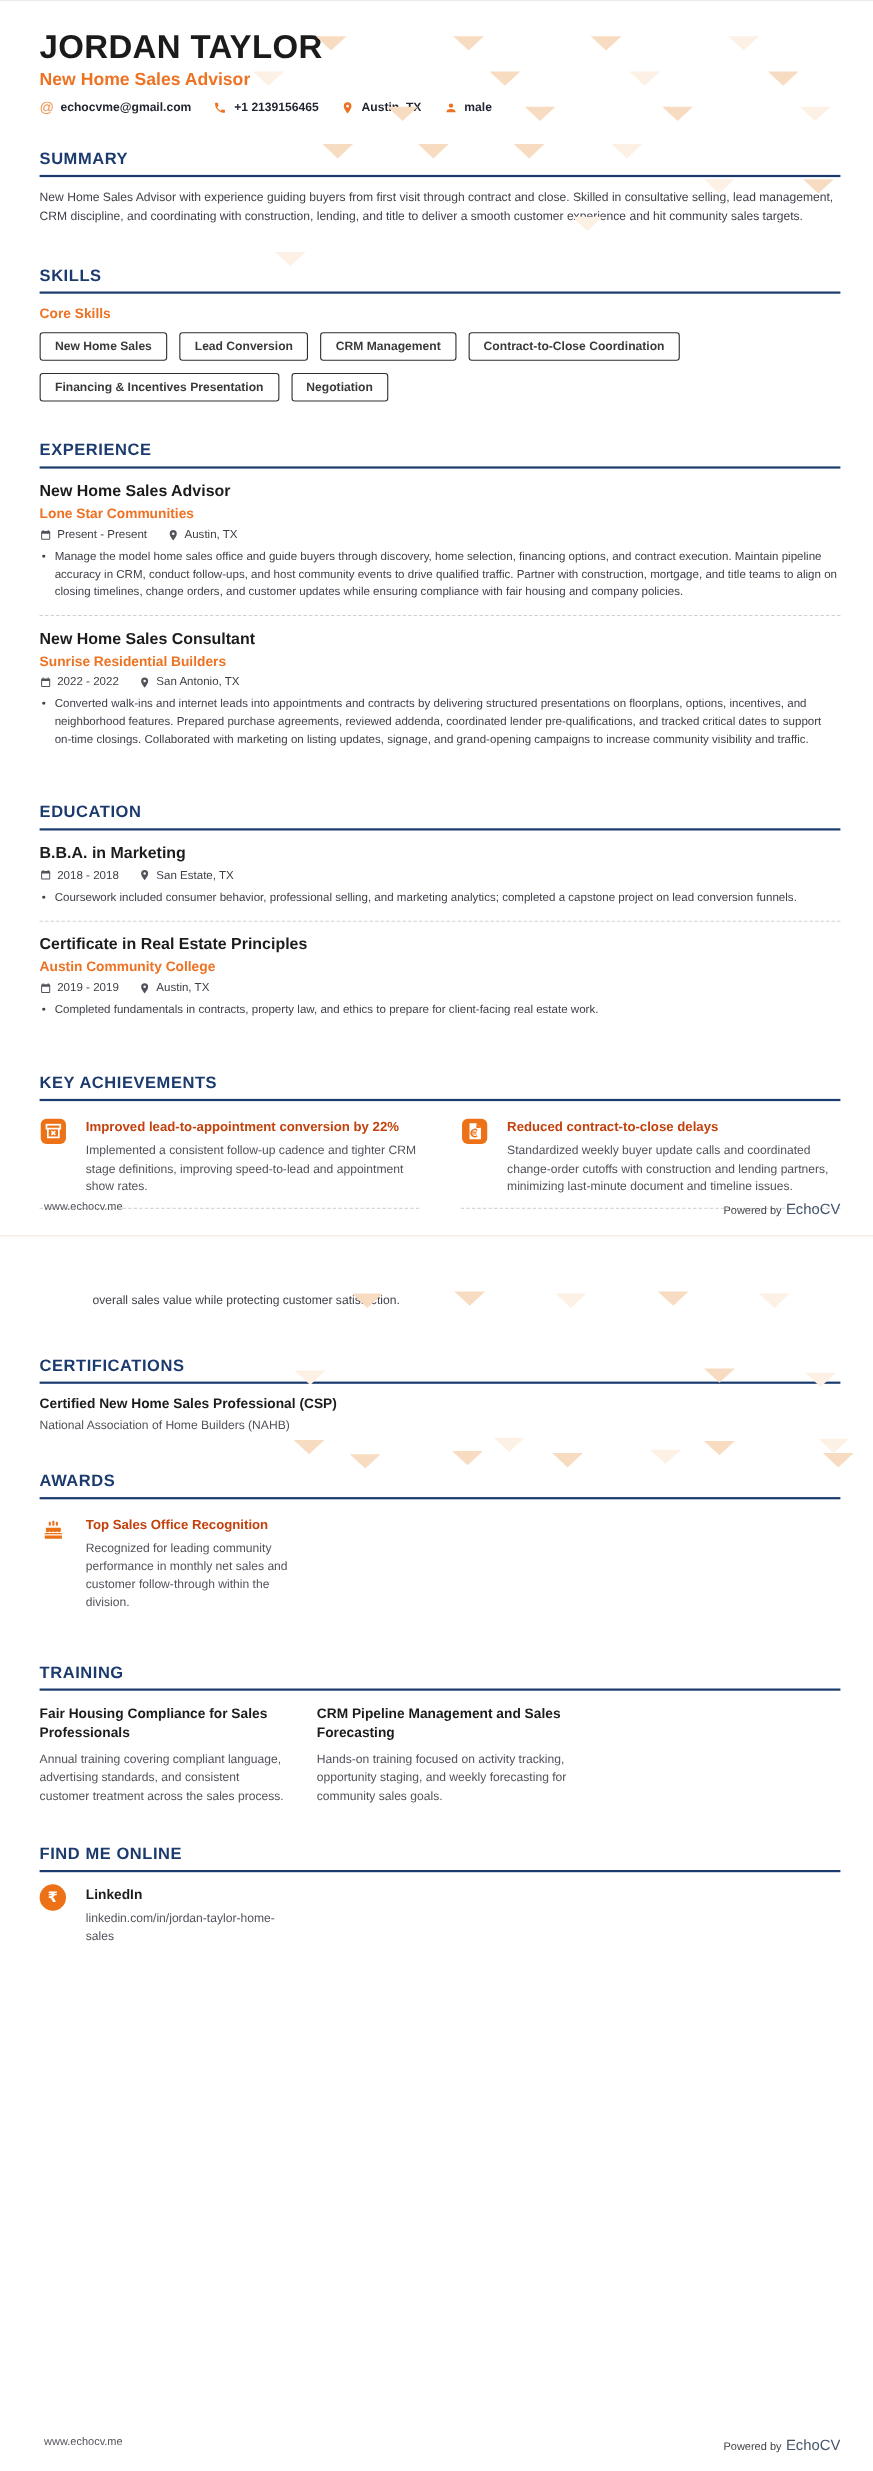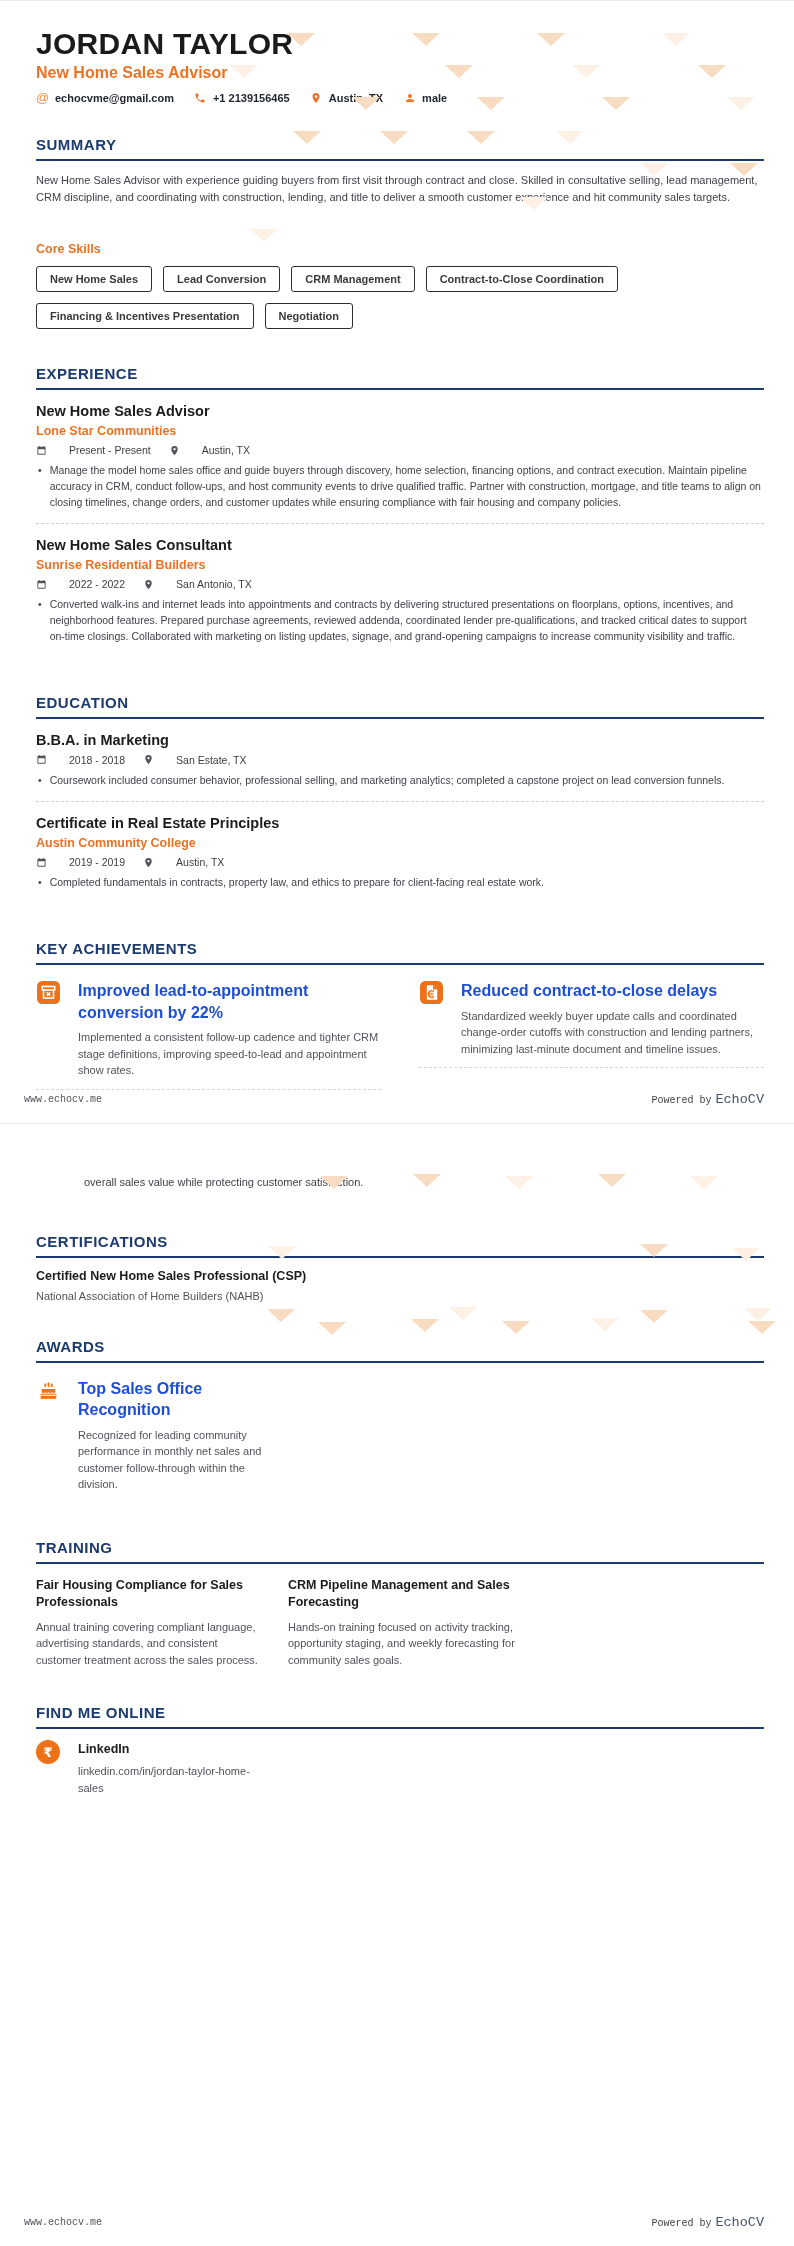--- a/index.html
+++ b/index.html
@@ -45,32 +45,32 @@
     border:1.5px solid #2e2e2e; border-radius:3px; padding:6px 13px;
     font-size:11px; font-weight:700; color:#3a3a3a; background:#fff;
   }
 
   
   .entry { padding:2px 0 13px; }
   .entry + .entry { border-top:1px dashed #cfcfcf; padding-top:13px; }
   .entry-role { font-size:14.5px; font-weight:800; color:#1c1c1e; }
   .entry-org { font-size:12.5px; font-weight:800; color:#ed7223; margin-top:5px; }
   .entry-meta { display:flex; align-items:center; gap:18px; margin-top:6px; font-size:10.5px; color:#3d3d44; }
-  .meta-item { display:flex; align-items:center; gap:22px; }
+  .meta-item { display:flex; align-items:center; gap:5px; }
   .meta-item svg { width:11px; height:11px; fill:#53535b; }
   .entry-bullets { margin-top:7px; }
   .bullet { display:flex; gap:8px; font-size:10.5px; color:#41414b; line-height:1.5; padding-left:2px; }
   .bullet::before { content:"•"; color:#41414b; flex:0 0 auto; }
 
   
   .ach-grid { display:grid; grid-template-columns:1fr 1fr; column-gap:38px; align-items:start; }
   .ach-item { display:grid; grid-template-columns:26px 1fr; column-gap:16px; padding:4px 0 10px; }
   .ach-item.dashed { border-bottom:1px dashed #d6d6d6; margin-bottom:8px; }
   .ach-icon { width:25px; height:25px; }
-  .ach-title { font-size:16px; font-weight:800; color:#1d4ed8; line-height:1.35; }
+  .ach-title { font-size:12px; font-weight:800; color:#c2410c; line-height:1.35; }
   .ach-text { font-size:11px; color:#52525b; line-height:1.5; margin-top:6px; }
   .continuation { font-size:11px; color:#41414b; line-height:1.5; margin:24px 0 0 48px; }
 
   
   .cert-title { font-size:12.5px; font-weight:800; color:#1c1c1e; margin-top:4px; }
   .cert-issuer { font-size:11px; color:#52525b; margin-top:7px; }
 
   
   .col-narrow { max-width:240px; }
   .training-grid { display:grid; grid-template-columns:228px 228px; column-gap:24px; }
@@ -79,22 +79,22 @@
 
   .online-item { display:grid; grid-template-columns:26px 1fr; column-gap:16px; margin-top:4px; max-width:260px; }
   .online-label { font-size:12.5px; font-weight:800; color:#1c1c1e; margin-top:2px; }
   .online-url { font-size:11px; color:#52525b; line-height:1.5; margin-top:7px; max-width:190px; word-break:break-word; }
   .circle-icon { width:24px; height:24px; border-radius:50%; background:#ed7117; color:#fff;
                  display:flex; align-items:center; justify-content:center;
                  font-family:"DejaVu Sans",sans-serif; font-size:13px; font-weight:700; }
 
   
   .page-footer {
-    position:absolute; left:24px; right:30px; bottom:16px;
-    display:flex; justify-content:space-between; align-items:center;font-family:Liberation Mono, monospace;
+    position:absolute; left:40px; right:30px; bottom:16px;
+    display:flex; justify-content:space-between; align-items:flex-start;
   }
   .footer-url { font-size:10px; color:#52525b; }
   .footer-powered { font-size:10px; color:#3f3f46; }
   .footer-brand { font-size:13.5px; color:#44546a; margin-left:4px; }
 </style>
 </head>
 <body>
 
 <div class="page">
   <div class="wm-layer"></div>
@@ -153,20 +153,21 @@
       </div>
     </div>
   </div>
 
   <div class="section" style="margin-top:32px">
     <div class="section-h">SUMMARY</div>
     <div class="body-text">New Home Sales Advisor with experience guiding buyers from first visit through contract and close. Skilled in consultative selling, lead management, CRM discipline, and coordinating with construction, lending, and title to deliver a smooth customer experience and hit community sales targets.</div>
   </div>
 
   <div class="section">
+    <div class="section-h">SKILLS</div>
     <div class="skill-group">Core Skills</div>
     <div class="tags">
       <span class="tag">New Home Sales</span>
       <span class="tag">Lead Conversion</span>
       <span class="tag">CRM Management</span>
       <span class="tag">Contract-to-Close Coordination</span>
       <span class="tag">Financing &amp; Incentives Presentation</span>
       <span class="tag">Negotiation</span>
     </div>
   </div>

